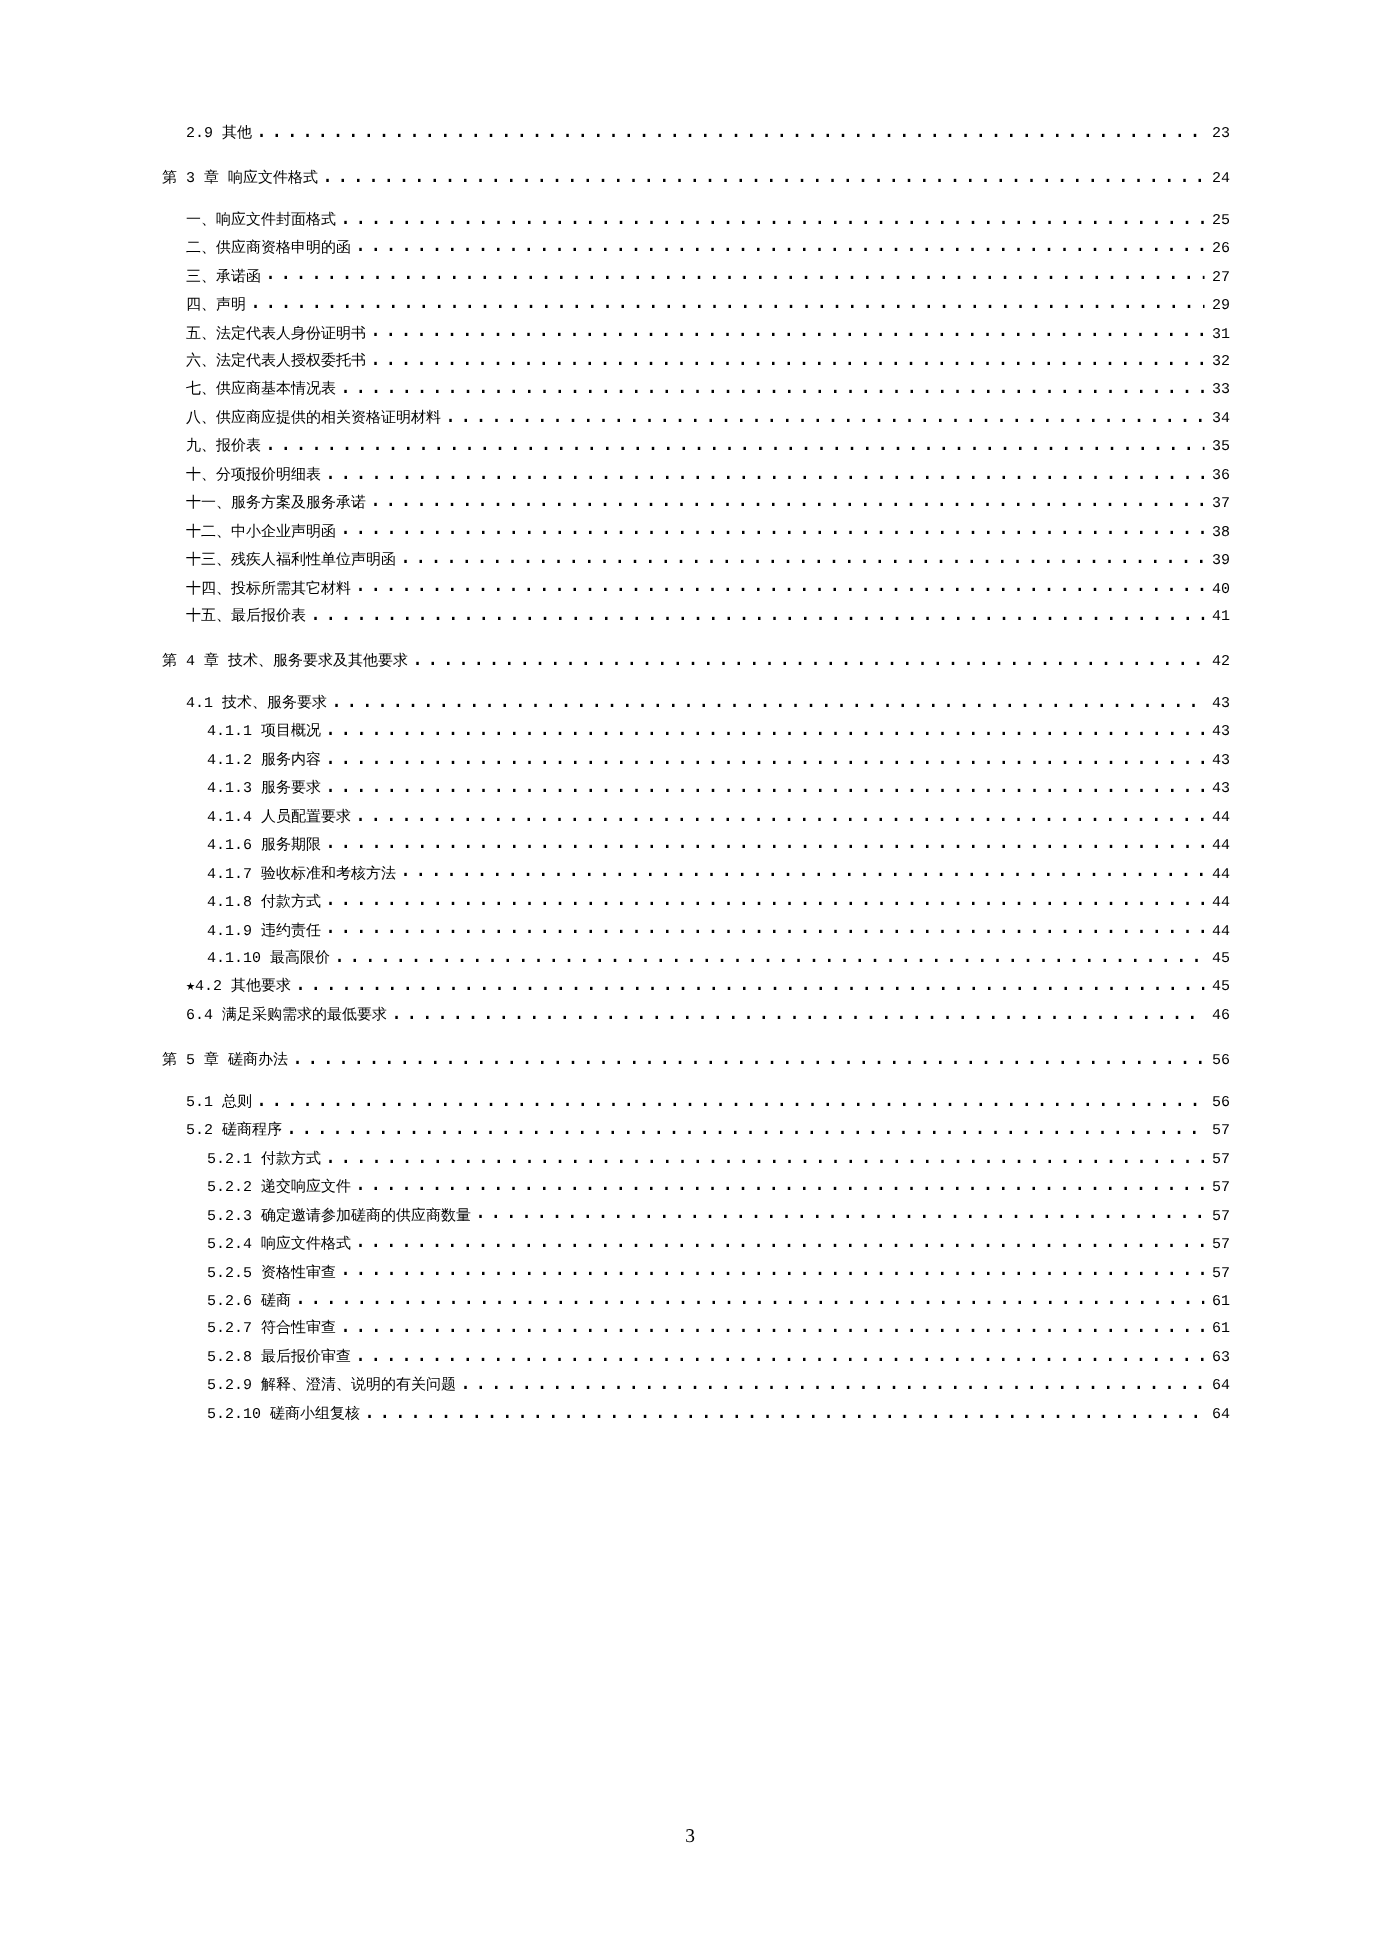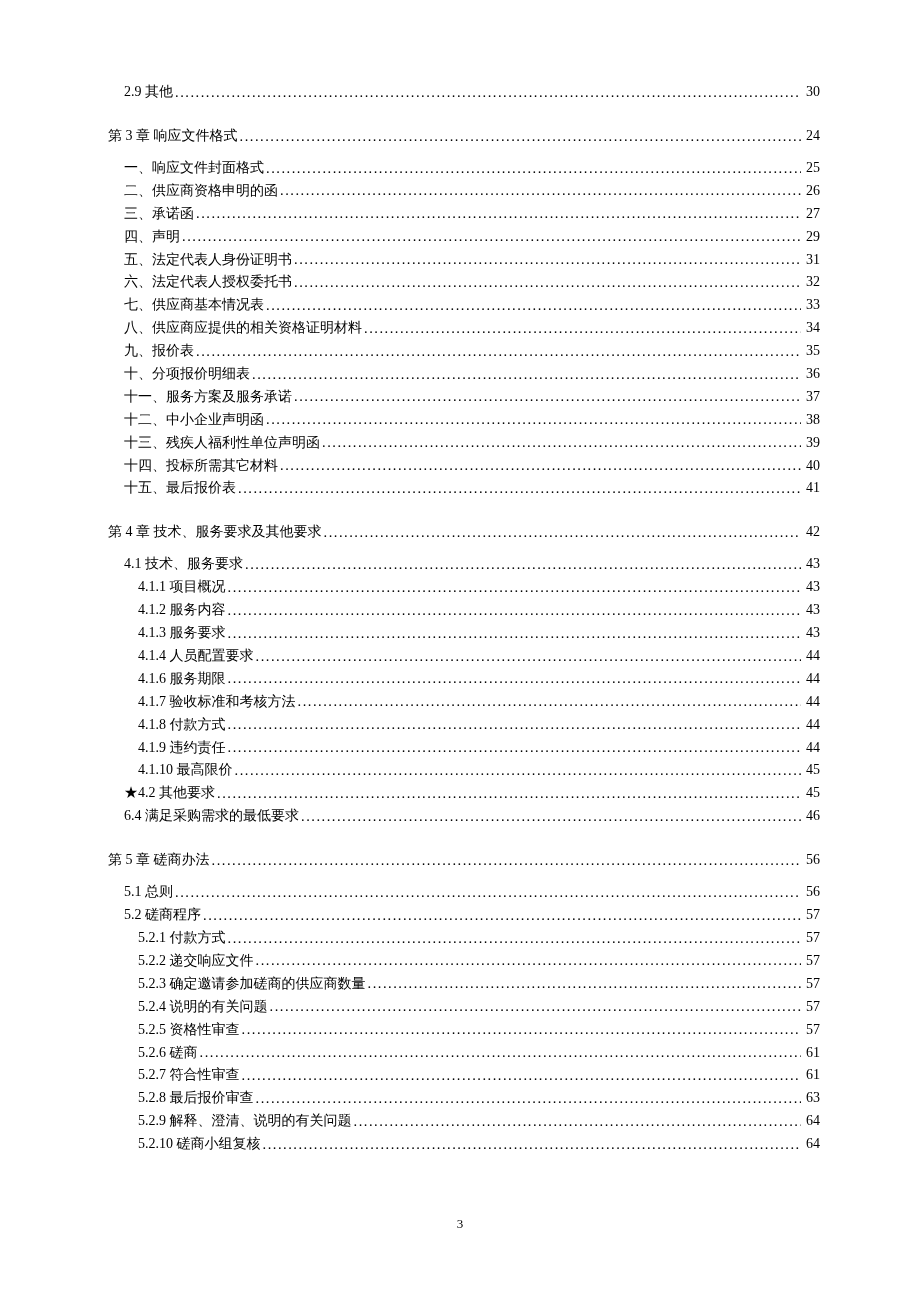--- a/index.html
+++ b/index.html
@@ -10,27 +10,28 @@
       font-family: "SimSun", "宋体", serif;
       color: #000;
       position: relative;
     }
     .page {
       padding: 85px 100px 0 108px;
     }
     .toc-line {
       display: flex;
       align-items: flex-end;
-      font-size: 14px;
+      font-size: 10px;
       line-height: 1;
       margin-bottom: 8.9px;
       white-space: nowrap;
+      font-family: Liberation Mono, monospace;
     }
     .toc-line.chapter {
-      margin-top: 30px;
+      margin-top: 20px;
       margin-bottom: 18px;
     }
     .toc-line .label {
       flex-shrink: 0;
     }
     .toc-line .dots {
       flex: 1;
       overflow: hidden;
       position: relative;
       height: 1em;
@@ -61,21 +62,21 @@
       font-family: "SimSun", serif;
     }
   </style>
 </head>
 <body>
 
 <div class="page" id="toc-container">
     <div class="toc-line">
       <span class="label indent-1">2.9 其他</span>
       <span class="dots"></span>
-      <span class="page-num">30</span>
+      <span class="page-num">23</span>
     </div>
     <div class="toc-line chapter">
       <span class="label indent-0">第 3 章  响应文件格式</span>
       <span class="dots"></span>
       <span class="page-num">24</span>
     </div>
     <div class="toc-line">
       <span class="label indent-1">一、响应文件封面格式 </span>
       <span class="dots"></span>
       <span class="page-num">25</span>
@@ -239,21 +240,21 @@
       <span class="label indent-2">5.2.2 递交响应文件</span>
       <span class="dots"></span>
       <span class="page-num">57</span>
     </div>
     <div class="toc-line">
       <span class="label indent-2">5.2.3 确定邀请参加磋商的供应商数量</span>
       <span class="dots"></span>
       <span class="page-num">57</span>
     </div>
     <div class="toc-line">
-      <span class="label indent-2">5.2.4 说明的有关问题</span>
+      <span class="label indent-2">5.2.4 响应文件格式</span>
       <span class="dots"></span>
       <span class="page-num">57</span>
     </div>
     <div class="toc-line">
       <span class="label indent-2">5.2.5 资格性审查</span>
       <span class="dots"></span>
       <span class="page-num">57</span>
     </div>
     <div class="toc-line">
       <span class="label indent-2">5.2.6 磋商</span>

